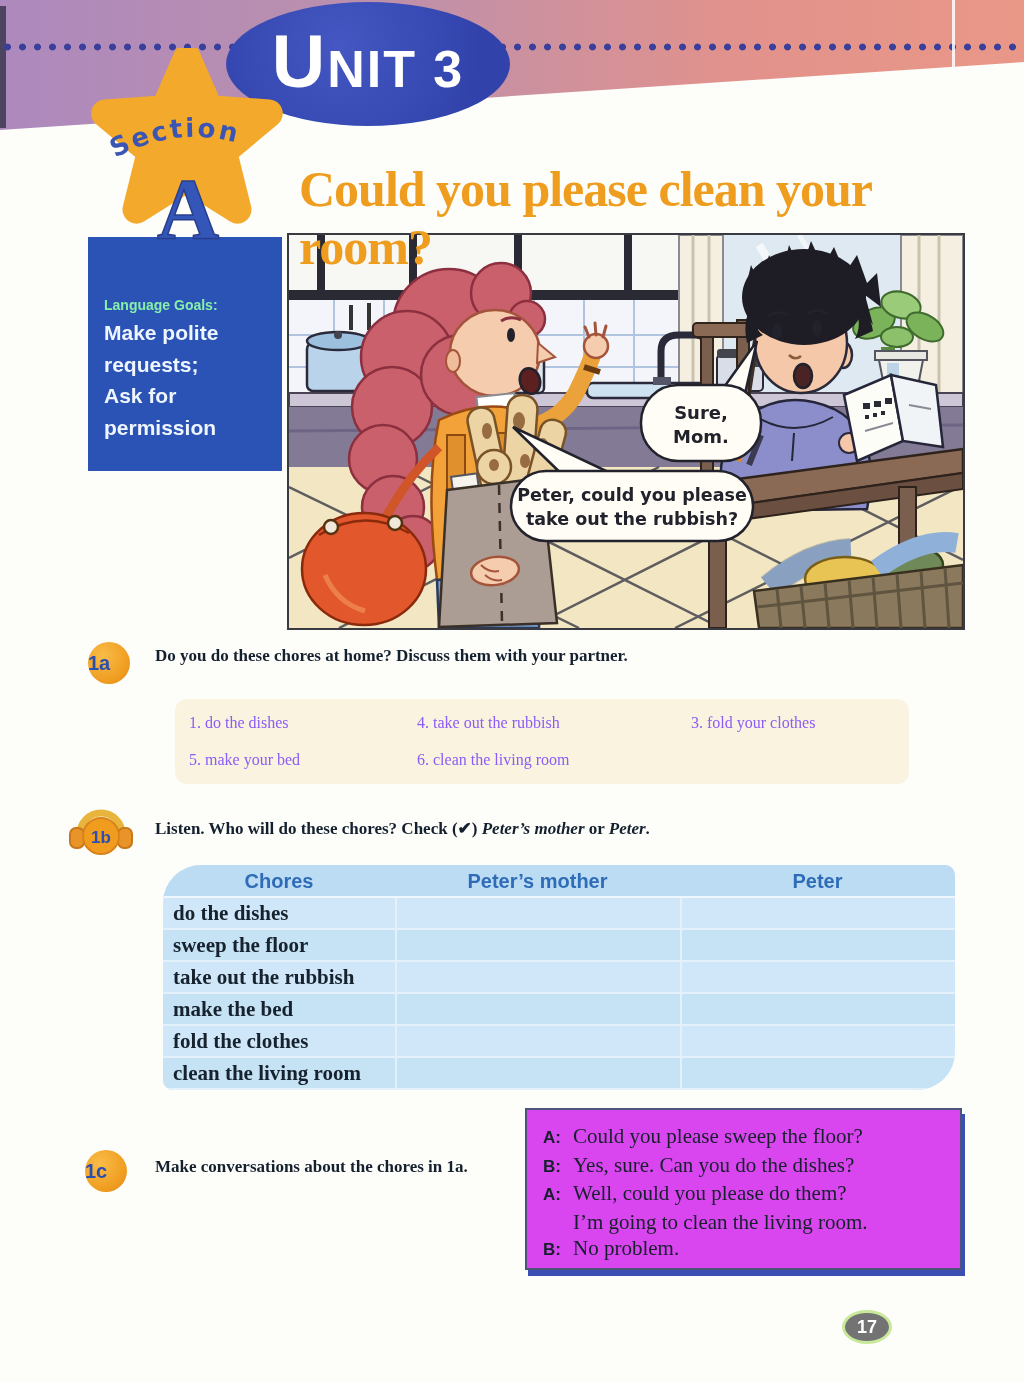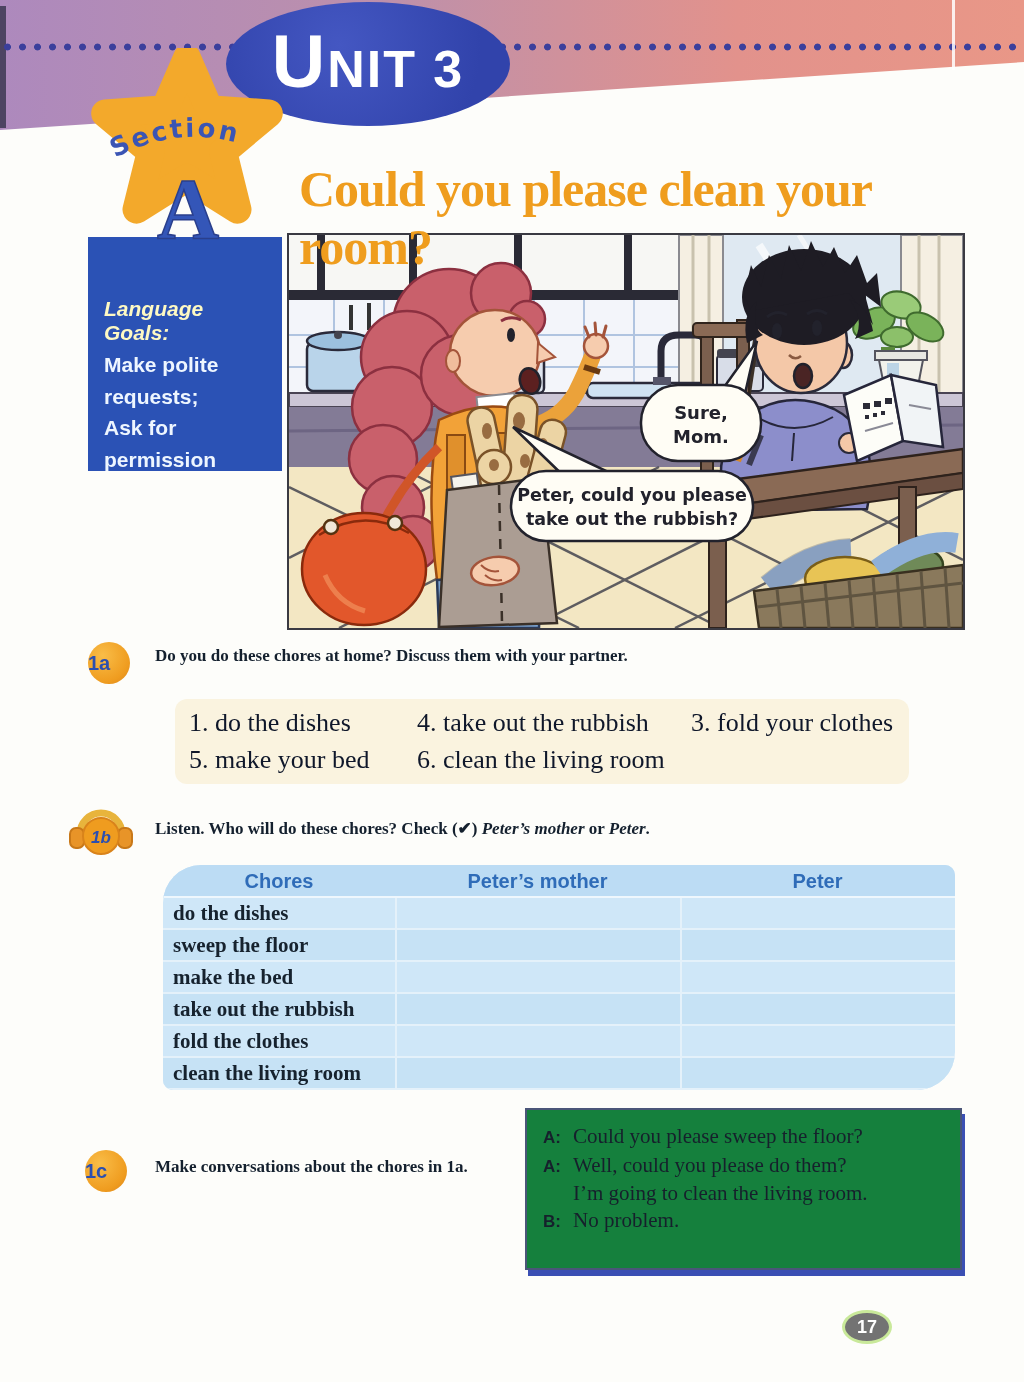--- a/index.html
+++ b/index.html
@@ -21,21 +21,21 @@
   .unit-ellipse h1 { font-family:"Liberation Sans", sans-serif; font-weight:bold; color:#fff;
     font-size:52px; line-height:120px; letter-spacing:2px; }
   .unit-ellipse h1::first-letter { font-size:74px; }
 
   
   .star-wrap { position:absolute; left:82px; top:48px; width:212px; height:196px; z-index:4; }
 
   
   .goals { position:absolute; left:88px; top:237px; width:194px; height:234px; background:#2b52b5;
     padding:60px 14px 0 16px; z-index:2; font-family:"Liberation Sans", sans-serif; }
-  .goals .g-head { color:#fef9c3; font-weight:bold; font-size:21px; margin-bottom:4px;font-style:italic; }
+  .goals .g-head { color:#86efac; font-weight:bold; font-size:14px; margin-bottom:4px; }
   .goals .g-line { color:#eef6ff; font-weight:bold; font-size:21px; line-height:1.5; }
 
   
   .sec-title { position:absolute; left:299px; top:160px; width:680px; color:#ef9d1e;
     font-size:50px; font-weight:bold; letter-spacing:-1px; z-index:2; }
 
   
   .illo { position:absolute; left:287px; top:233px; width:678px; height:397px;
     border:2px solid #3a3a42; background:#d946ef; }
 
@@ -43,39 +43,39 @@
   .badge { position:absolute; width:42px; height:42px; border-radius:50%;
     background:radial-gradient(circle at 35% 32%, #f9bd48, #ef9c1f 68%, #d8811b);
     color:#2b4fb0; font:bold 20px/42px "Liberation Sans", sans-serif; }
   .instr { position:absolute; color:#14202e; font-weight:bold; font-size:17px; }
   .it { font-style:italic; }
 
   .chores-box { position:absolute; left:175px; top:699px; width:734px; height:85px;
     background:#faf3df; border-radius:12px; display:grid;
     grid-template-columns:228px 274px 232px; grid-template-rows:1fr 1fr;
     align-items:center; padding:6px 0 6px 14px; }
-  .chore { font-size:26px; color:#0f172a; }
+  .chore { font-size:16px; color:#8b5cf6; }
 
   .chart { position:absolute; left:163px; top:865px; width:792px; height:225px;
     background:#cfe7f8; border-radius:38px 10px 10px 38px / 38px 10px 10px 38px;
     border-top-left-radius:38px; border-top-right-radius:10px;
     border-bottom-left-radius:10px; border-bottom-right-radius:38px; overflow:hidden; }
   .chart .hdr-row { display:grid; grid-template-columns:232px 285px 275px; height:33px;
     background:#bcdcf4; border-bottom:2px solid #eef7fd; }
   .chart .hdr { font-family:"Liberation Sans", sans-serif; font-weight:bold; color:#2f6cb8;
     font-size:20px; line-height:33px; text-align:center; }
   .chart .row { display:grid; grid-template-columns:232px 285px 275px; height:32px;
     border-bottom:2px solid #e4f1fa; }
   .chart .row:nth-child(odd) { background:#c6e2f5; }
   .chart .cell { border-left:2px solid #e4f1fa; }
   .chart .cell:first-child { border-left:none; }
   .chart .chore-cell { font-weight:bold; font-size:21px; color:#16222e; line-height:30px; padding-left:10px; }
 
   .dlg-box { position:absolute; left:525px; top:1108px; width:437px; height:162px;
-    background:#15803d; border:2px solid #4a5578; box-shadow:3px 6px 0 #3b4fb3;
+    background:#d946ef; border:2px solid #4a5578; box-shadow:3px 6px 0 #3b4fb3;
     padding:13px 10px 0 16px; }
   .dlg-line { font-size:21px; color:#16202c; line-height:26.5px; white-space:nowrap; }
   .dlg-line .spk { display:inline-block; width:30px; font-family:"Liberation Sans", sans-serif;
     font-size:17px; font-weight:bold; }
 
   .pageno { position:absolute; left:842px; top:1310px; width:50px; height:34px; border-radius:50%;
     background:#737373; border:3px solid #c9e99a; color:#fff;
     font:bold 18px/28px "Liberation Sans", sans-serif; text-align:center; }
 </style>
 </head>
@@ -359,21 +359,21 @@
   <div class="badge" style="left:88px; top:642px;">1a</div>
   <div class="instr" style="left:155px; top:646px; width:770px;">Do you do these chores at home? Discuss them with your partner.</div>
   <div class="chores-box">
     <div class="chore">1. do the dishes</div>
     <div class="chore">4. take out the rubbish</div>
     <div class="chore">3. fold your clothes</div>
     <div class="chore">5. make your bed</div>
     <div class="chore">6. clean the living room</div>
   </div>
 
-  <div style="position:absolute; left:68px; top:802px;font-style:italic;">
+  <div style="position:absolute; left:68px; top:802px;">
     <svg width="66" height="56" viewBox="0 0 66 56">
       <path d="M12,32 A21,21 0 0 1 54,32" fill="none" stroke="#e8b43c" stroke-width="7"></path>
       <rect x="2" y="26" width="14" height="20" rx="6" fill="#e89428" stroke="#c87818" stroke-width="2"></rect>
       <rect x="50" y="26" width="14" height="20" rx="6" fill="#e89428" stroke="#c87818" stroke-width="2"></rect>
       <circle cx="33" cy="34" r="18" fill="#ef9c1f" stroke="#d9831a" stroke-width="2"></circle>
       <text x="33" y="41" text-anchor="middle" font-family="Liberation Sans, sans-serif" font-size="17" font-weight="bold" fill="#2b4fb0">1b</text>
     </svg>
   </div>
   <div class="instr" style="left:155px; top:818px; width:800px;"><span>Listen. Who will do these chores? Check (</span><span>✔</span><span>) </span><span class="it">Peter’s mother</span><span> or </span><span class="it">Peter</span><span>.</span></div>
 
@@ -387,45 +387,46 @@
       <div class="cell chore-cell">do the dishes</div>
       <div class="cell"></div>
       <div class="cell"></div>
     </div>
     <div class="row">
       <div class="cell chore-cell">sweep the floor</div>
       <div class="cell"></div>
       <div class="cell"></div>
     </div>
     <div class="row">
+      <div class="cell chore-cell">take out the rubbish</div>
+      <div class="cell"></div>
+      <div class="cell"></div>
+    </div>
+    <div class="row">
       <div class="cell chore-cell">make the bed</div>
-      <div class="cell"></div>
-      <div class="cell"></div>
-    </div>
-    <div class="row">
-      <div class="cell chore-cell">take out the rubbish</div>
       <div class="cell"></div>
       <div class="cell"></div>
     </div>
     <div class="row">
       <div class="cell chore-cell">fold the clothes</div>
       <div class="cell"></div>
       <div class="cell"></div>
     </div>
     <div class="row">
       <div class="cell chore-cell">clean the living room</div>
       <div class="cell"></div>
       <div class="cell"></div>
     </div>
   </div>
 
   <div class="badge" style="left:85px; top:1150px;">1c</div>
   <div class="instr" style="left:155px; top:1156px; width:350px; line-height:1.35;">Make conversations about the chores in 1a.</div>
 
   <div class="dlg-box">
     <div class="dlg-line"><span class="spk">A:</span><span>Could you please sweep the floor?</span></div>
+    <div class="dlg-line"><span class="spk">B:</span><span>Yes, sure. Can you do the dishes?</span></div>
     <div class="dlg-line"><span class="spk">A:</span><span>Well, could you please do them?</span></div>
     <div class="dlg-line"><span class="spk"></span><span>I’m going to clean the living room.</span></div>
     <div class="dlg-line"><span class="spk">B:</span><span>No problem.</span></div>
   </div>
 
   <div class="pageno">17</div>
 </div>
 
 </body></html>

